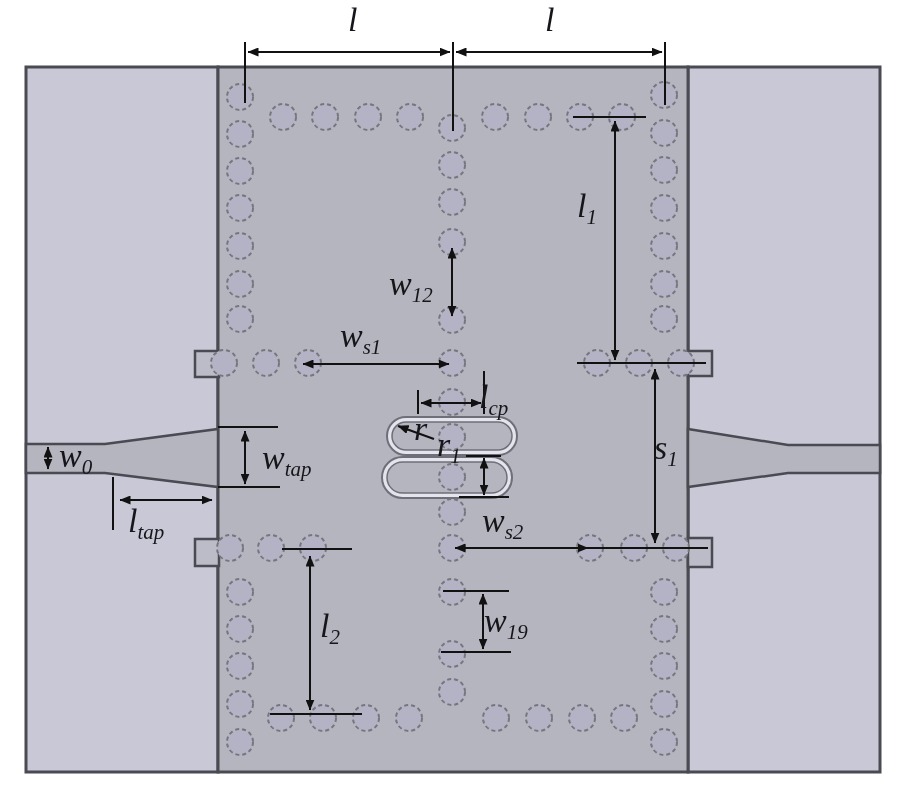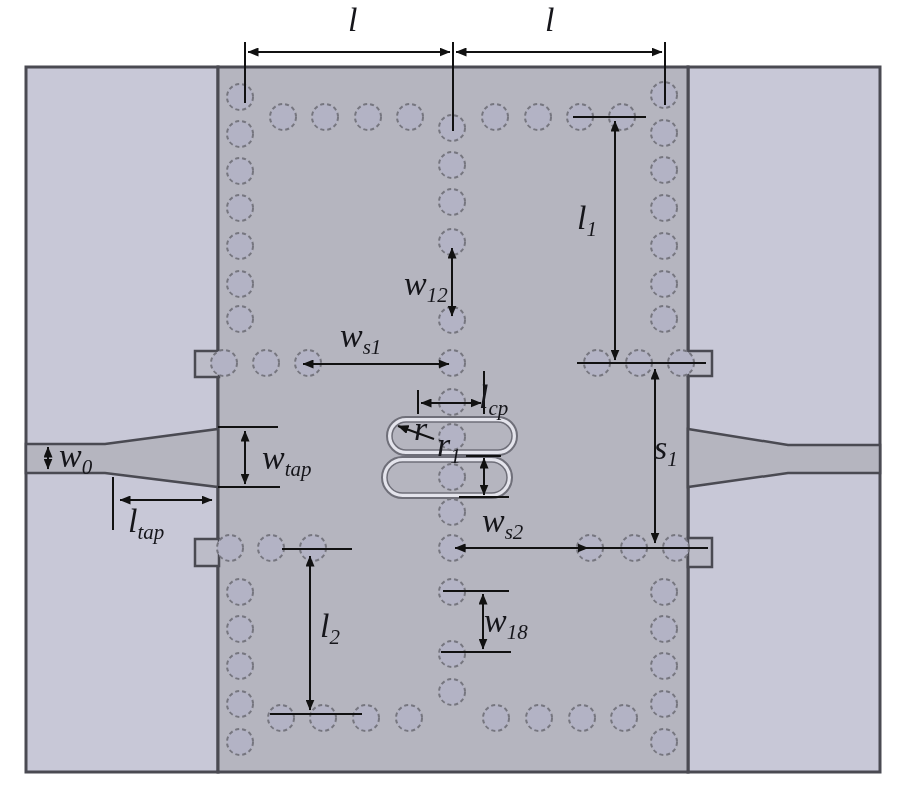--- a/index.html
+++ b/index.html
@@ -132,26 +132,26 @@
       <line x1="48" y1="447" x2="48" y2="469" stroke="#111111" stroke-width="2" marker-end="url(#ah)" marker-start="url(#ah)"></line>
       <line x1="245" y1="431" x2="245" y2="484" stroke="#111111" stroke-width="2" marker-end="url(#ah)" marker-start="url(#ah)"></line>
       <line x1="120" y1="500" x2="212" y2="500" stroke="#111111" stroke-width="2" marker-end="url(#ah)" marker-start="url(#ah)"></line>
       <line x1="455" y1="548" x2="588" y2="548" stroke="#111111" stroke-width="2" marker-end="url(#ah)" marker-start="url(#ah)"></line>
       <line x1="310" y1="556" x2="310" y2="710" stroke="#111111" stroke-width="2" marker-end="url(#ah)" marker-start="url(#ah)"></line>
       <line x1="483" y1="594" x2="483" y2="649" stroke="#111111" stroke-width="2" marker-end="url(#ah)" marker-start="url(#ah)"></line>
     </svg>
 
   <div class="lbl" style="left:348px;top:3px"><span>l</span><span class="sub"></span></div>
   <div class="lbl" style="left:545px;top:3px"><span>l</span><span class="sub"></span></div>
-  <div class="lbl" style="left:577px;top:201px"><span>l</span><span class="sub">1</span></div>
-  <div class="lbl" style="left:404px;top:267px"><span>w</span><span class="sub">12</span></div>
+  <div class="lbl" style="left:577px;top:189px"><span>l</span><span class="sub">1</span></div>
+  <div class="lbl" style="left:389px;top:267px"><span>w</span><span class="sub">12</span></div>
   <div class="lbl" style="left:340px;top:319px"><span>w</span><span class="sub">s1</span></div>
   <div class="lbl" style="left:479px;top:380px"><span>l</span><span class="sub">cp</span></div>
   <div class="lbl" style="left:414px;top:412px"><span>r</span><span class="sub"></span></div>
   <div class="lbl" style="left:437px;top:428px"><span>r</span><span class="sub">1</span></div>
   <div class="lbl" style="left:654px;top:431px"><span>s</span><span class="sub">1</span></div>
   <div class="lbl" style="left:59px;top:439px"><span>w</span><span class="sub">0</span></div>
   <div class="lbl" style="left:262px;top:441px"><span>w</span><span class="sub">tap</span></div>
   <div class="lbl" style="left:128px;top:504px"><span>l</span><span class="sub">tap</span></div>
   <div class="lbl" style="left:482px;top:504px"><span>w</span><span class="sub">s2</span></div>
   <div class="lbl" style="left:320px;top:609px"><span>l</span><span class="sub">2</span></div>
-  <div class="lbl" style="left:484px;top:604px"><span>w</span><span class="sub">18</span></div>
+  <div class="lbl" style="left:484px;top:604px"><span>w</span><span class="sub">19</span></div>
 </div>
 
 </body></html>

